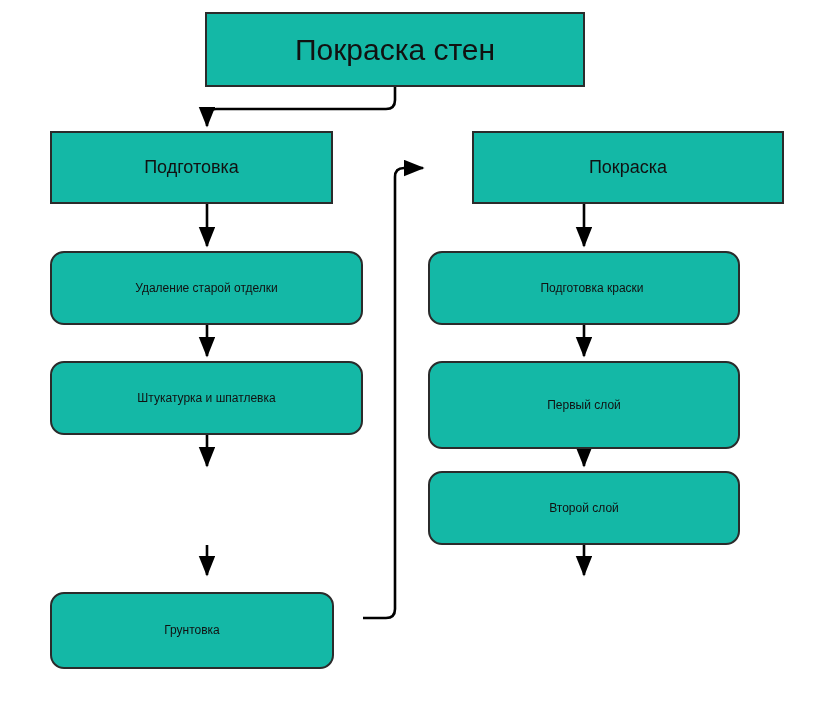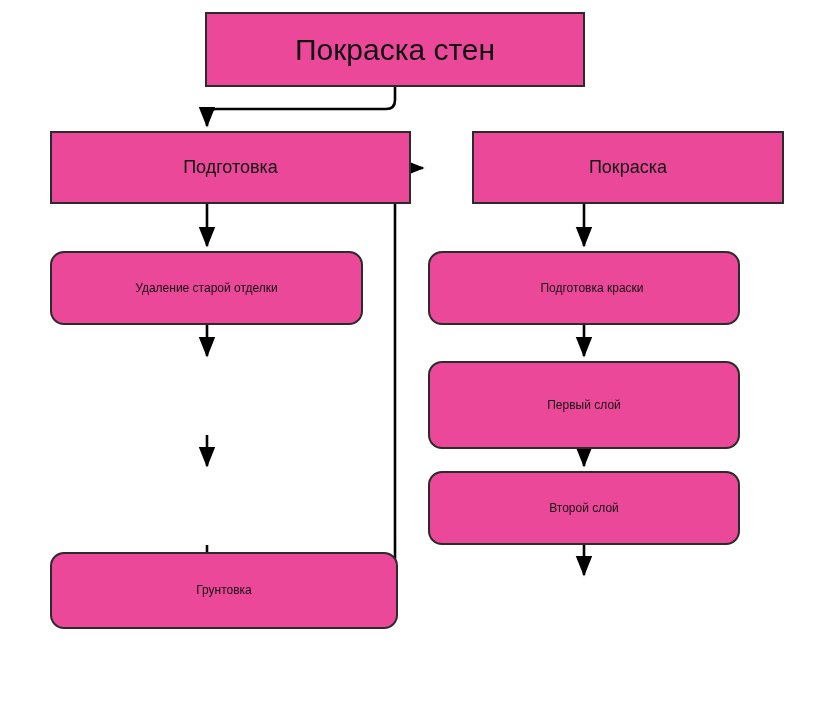--- a/index.html
+++ b/index.html
@@ -13,21 +13,21 @@
   #canvas {
     position: relative;
     width: 814px;
     height: 703px;
     background: #ffffff;
     overflow: hidden;
   }
   .node {
     position: absolute;
     box-sizing: border-box;
-    background: #ec4899;
+    background: #14b8a6;
     border: 2px solid #2b2b2b;
     display: flex;
     align-items: center;
     justify-content: center;
     text-align: center;
     color: #111111;
   }
   .node.title-node {
     border-radius: 0;
     font-size: 30px;
@@ -77,27 +77,30 @@
     <path d="M584,204 L584,246" fill="none" stroke="#000000" stroke-width="2.6" marker-end="url(#arrowhead)"></path>
     <path d="M584,325 L584,356" fill="none" stroke="#000000" stroke-width="2.6" marker-end="url(#arrowhead)"></path>
     <path d="M584,435 L584,466" fill="none" stroke="#000000" stroke-width="2.6" marker-end="url(#arrowhead)"></path>
     <path d="M584,545 L584,575" fill="none" stroke="#000000" stroke-width="2.6" marker-end="url(#arrowhead)"></path>
   </svg>
 
   <div class="node title-node" style="left:205px; top:12px; width:380px; height:75px;">
     <span class="label">Покраска стен</span>
   </div>
 
-  <div class="node header-node" style="left:50px; top:131px; width:361px; height:73px;">
+  <div class="node header-node" style="left:50px; top:131px; width:283px; height:73px;">
     <span class="label">Подготовка</span>
   </div>
   <div class="node step-node" style="left:50px; top:251px; width:313px; height:74px;">
     <span class="label">Удаление старой отделки</span>
   </div>
-  <div class="node step-node" style="left:50px; top:552px; width:348px; height:77px;text-align:center;">
+  <div class="node step-node" style="left:50px; top:361px; width:313px; height:74px;">
+    <span class="label">Штукатурка и шпатлевка</span>
+  </div>
+  <div class="node step-node" style="left:50px; top:592px; width:284px; height:77px;text-align:center;">
     <span class="label">Грунтовка</span>
   </div>
 
   <div class="node header-node" style="left:428px; top:131px; width:312px; height:73px;margin-left:44px;">
     <span class="label">Покраска</span>
   </div>
   <div class="node step-node" style="left:428px; top:251px; width:312px; height:74px;padding-left:16px;">
     <span class="label">Подготовка краски</span>
   </div>
   <div class="node step-node" style="left:428px; top:361px; width:312px; height:88px;">

